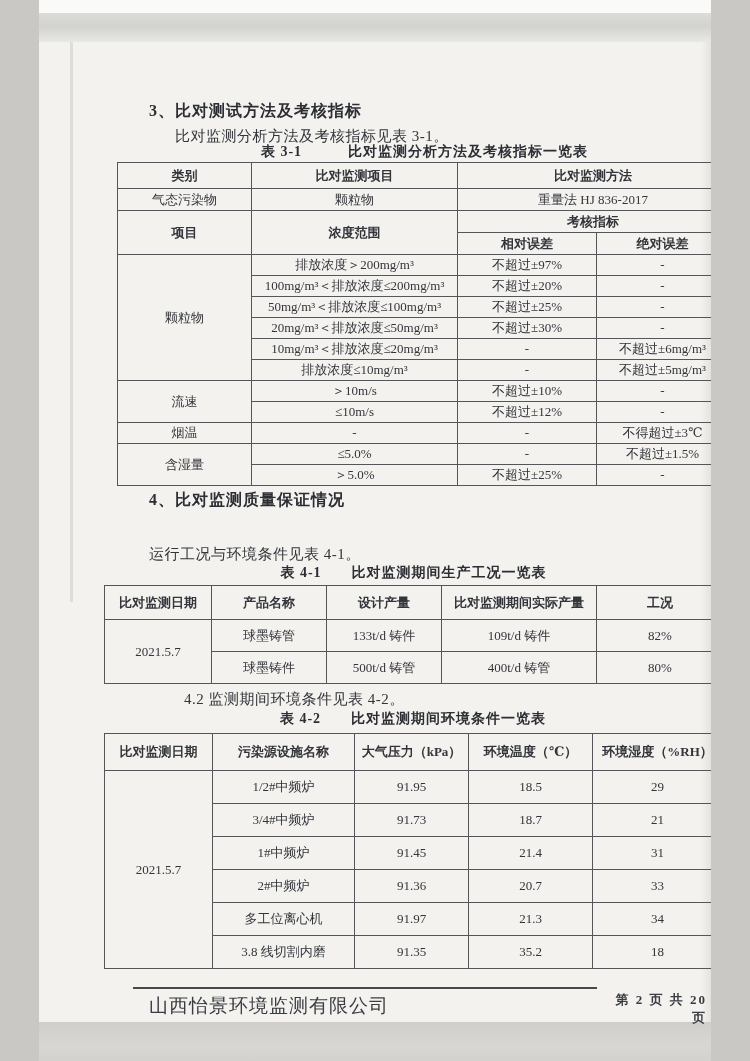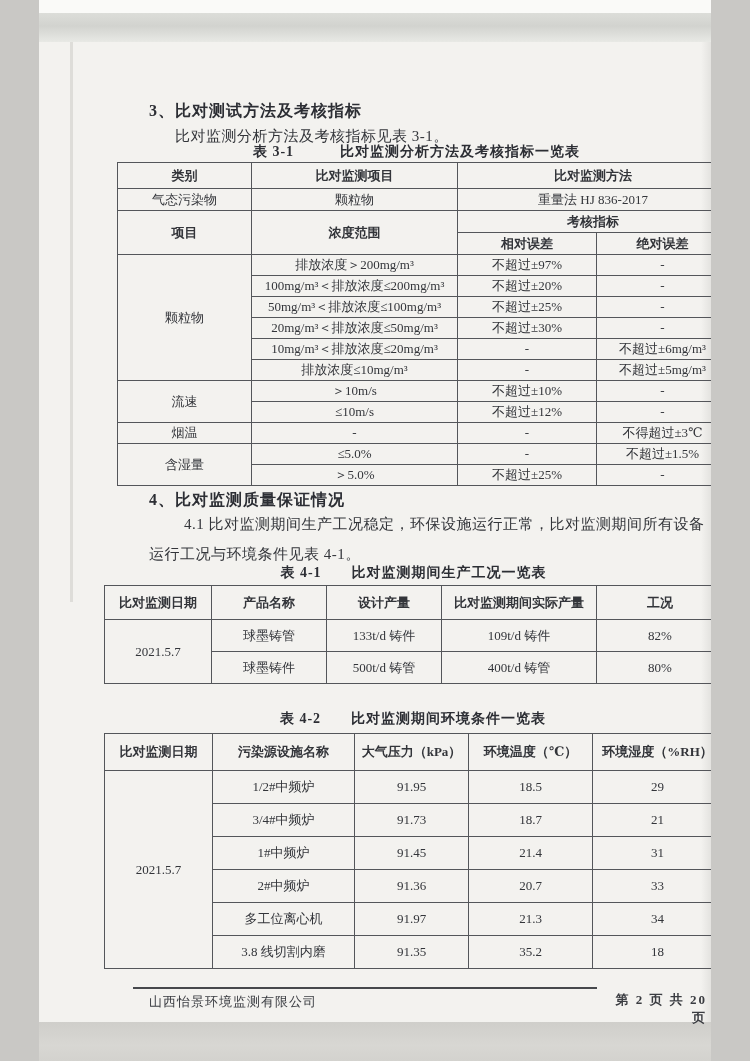--- a/index.html
+++ b/index.html
@@ -32,38 +32,38 @@
   th{font-weight:bold;}
 
   .t31{width:611px;font-size:13px;}
   .t31 .rh{height:26px;} .t31 .rs{height:22px;padding-left:8px;} .t31 .rb{height:21px;}
   .t41{width:619px;font-size:13px;}
   .t41 .rh{height:34px;} .t41 .rb{height:32px;}
   .t42{width:618px;font-size:13px;}
   .t42 .rh{height:37px;} .t42 .rb{height:33px;}
 
   .footer-rule{position:absolute;left:94px;top:987px;width:464px;height:2px;background:#46484c;}
-  .footer-company{position:absolute;left:110px;top:993px;font-size:13px;letter-spacing:1px;color:#3a3c41;}
+  .footer-company{position:absolute;left:110px;top:993px;font-size:19px;letter-spacing:1px;color:#3a3c41;}
   .footer-page{position:absolute;left:558px;top:991px;width:110px;text-align:right;
     font-size:13px;font-weight:600;letter-spacing:2px;color:#3a3c41;}
 </style>
 </head>
 <body>
 
 <div class="scan">
   <div class="band-top-white"></div>
   <div class="band-top-gray"></div>
   <div class="band-bottom"></div>
   <div class="left-shade"></div>
   <div class="right-shade"></div>
 
   <div class="abs h-sec" style="left:110px;top:101px;">3、比对测试方法及考核指标</div>
   <div class="abs p-body" style="left:136px;top:127px;">比对监测分析方法及考核指标见表 3-1。</div>
 
-  <div class="abs caption" style="left:72px;top:143px;width:611px;">
+  <div class="abs caption" style="left:80px;top:143px;width:611px;">
     <span>表 3-1</span>
     <span>比对监测分析方法及考核指标一览表</span>
   </div>
 
   <table class="abs t31" style="left:78px;top:162px;">
     <colgroup>
         <col style="width:134px">
         <col style="width:206px">
         <col style="width:139px">
         <col style="width:132px">
@@ -144,21 +144,20 @@
     </tr>
     <tr class="rb">
       <td>＞5.0%</td>
       <td>不超过±25%</td>
       <td>-</td>
     </tr>
   </tbody>
     </table>
 
   <div class="abs h-sec" style="left:110px;top:490px;">4、比对监测质量保证情况</div>
-  <div class="abs p-body" style="left:145px;top:515px;">4.1 比对监测期间生产工况稳定，环保设施运行正常，比对监测期间所有设备</div>
   <div class="abs p-body" style="left:110px;top:545px;">运行工况与环境条件见表 4-1。</div>
 
   <div class="abs caption" style="left:65px;top:564px;width:619px;gap:30px;">
     <span>表 4-1</span>
     <span>比对监测期间生产工况一览表</span>
   </div>
 
   <table class="abs t41" style="left:65px;top:585px;">
     <colgroup>
         <col style="width:107px">
@@ -184,20 +183,21 @@
     </tr>
     <tr class="rb">
       <td>球墨铸件</td>
       <td>500t/d 铸管</td>
       <td>400t/d 铸管</td>
       <td>80%</td>
     </tr>
   </tbody>
     </table>
 
+  <div class="abs p-body" style="left:145px;top:690px;">4.2 监测期间环境条件见表 4-2。</div>
 
   <div class="abs caption" style="left:65px;top:710px;width:618px;gap:30px;">
     <span>表 4-2</span>
     <span>比对监测期间环境条件一览表</span>
   </div>
 
   <table class="abs t42" style="left:65px;top:733px;">
     <colgroup>
         <col style="width:108px">
         <col style="width:142px">

